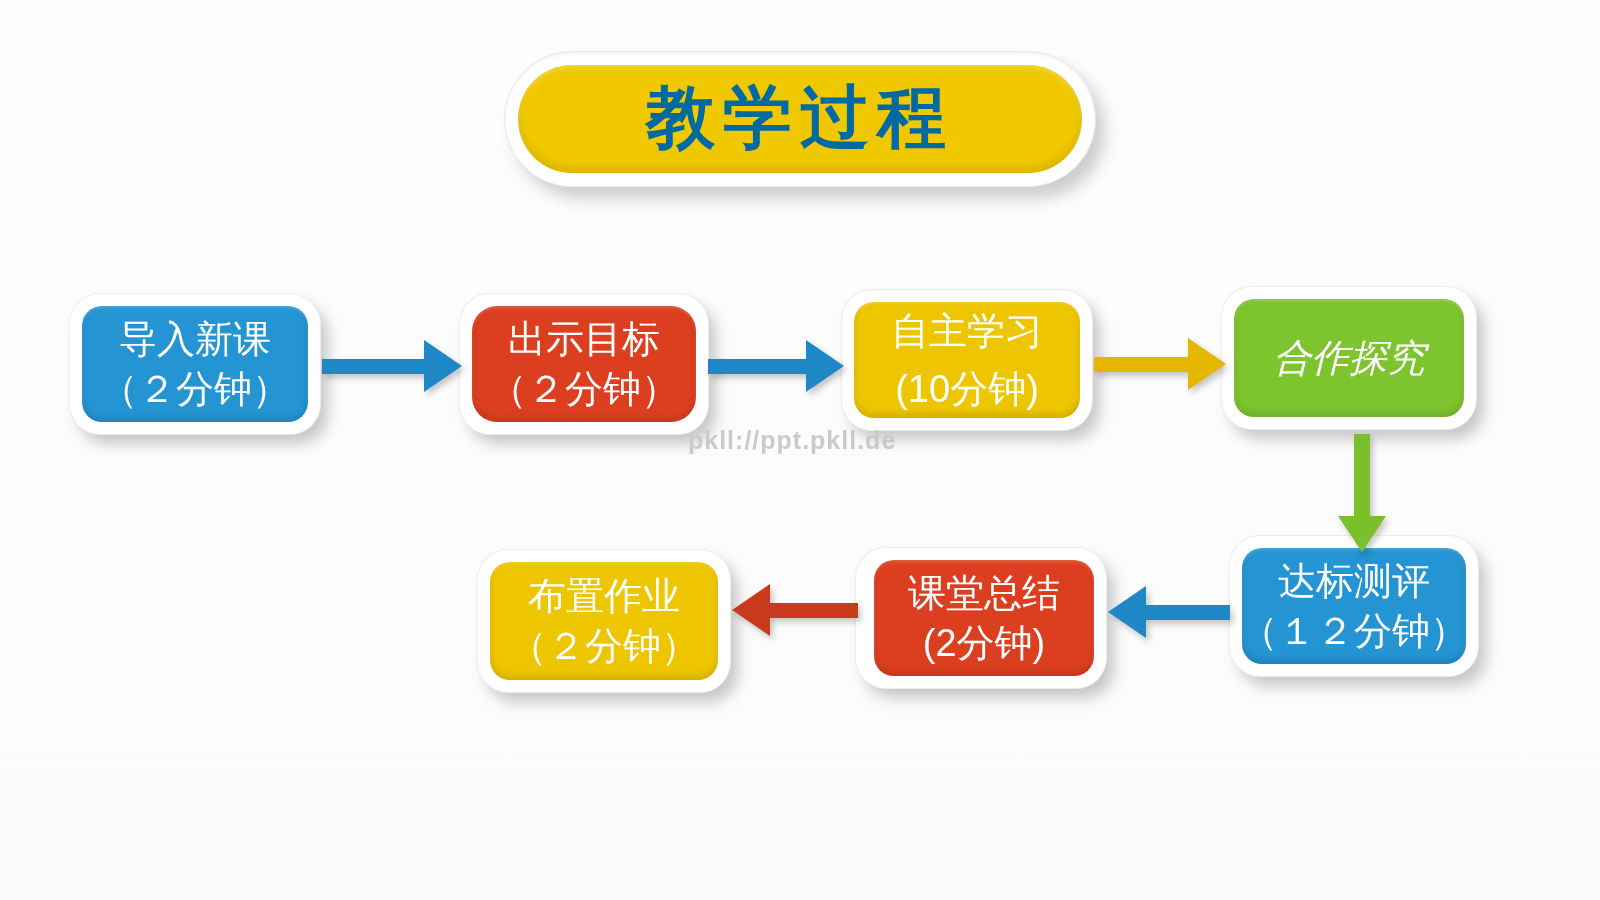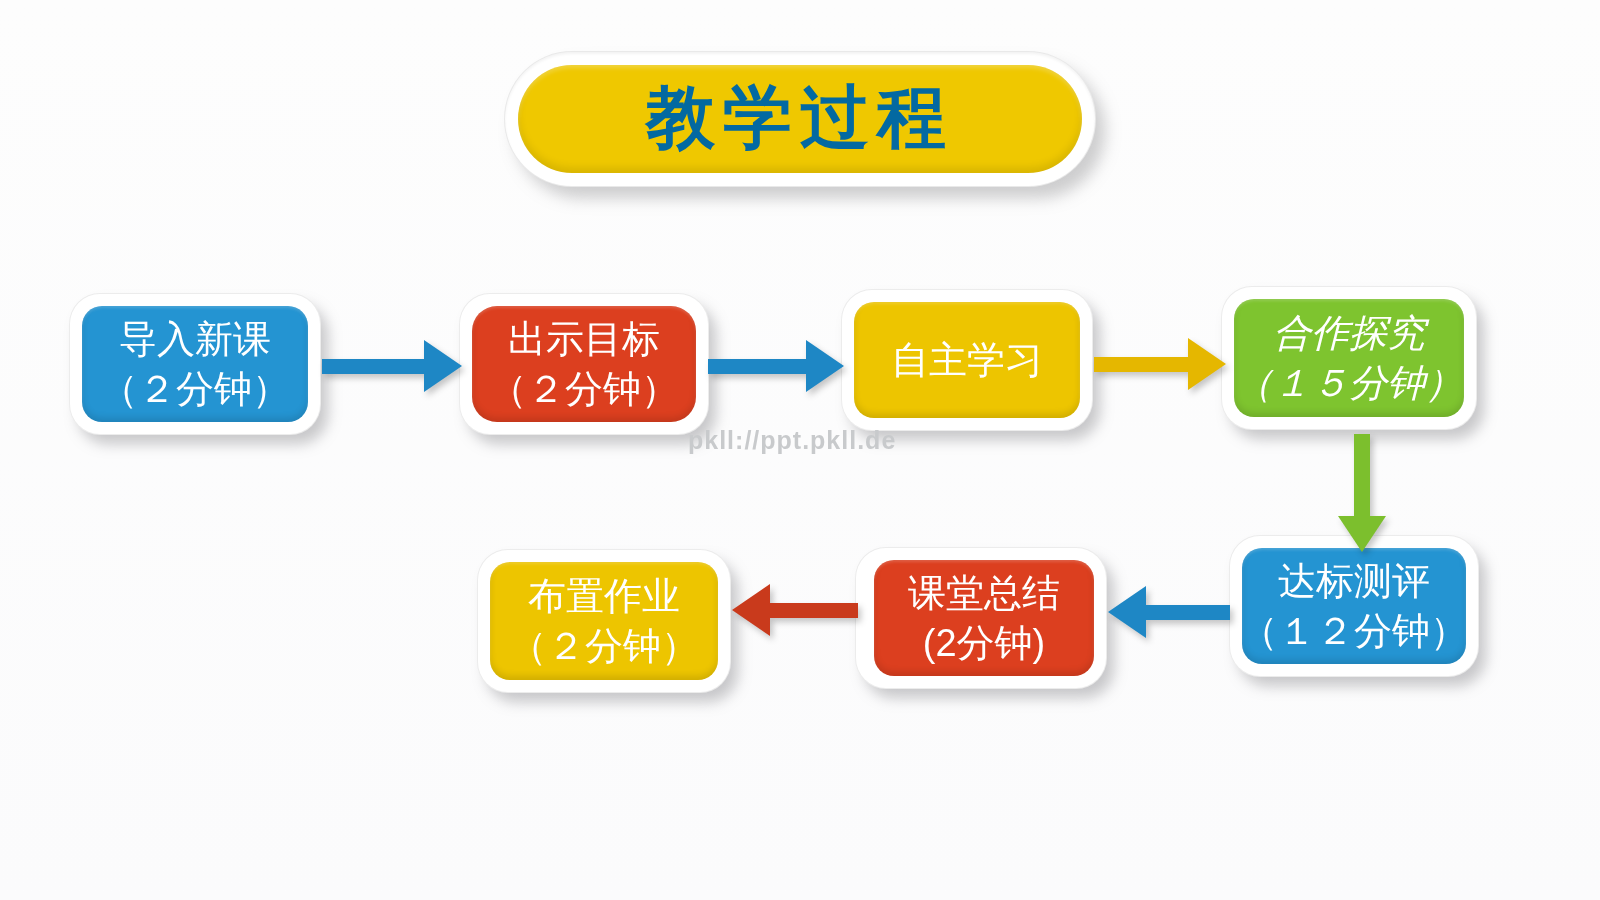--- a/index.html
+++ b/index.html
@@ -152,27 +152,27 @@
   <div class="node" style="left:460px; top:294px; width:248px; height:140px;">
     <div class="fill" style="background-color: rgb(220, 63, 31); border-radius: 25px;">
       <span class="line">出示目标</span>
       <span class="line">（２分钟）</span>
     </div>
   </div>
 
   <div class="node" style="left:842px; top:290px; width:250px; height:140px;">
     <div class="fill" style="background-color: rgb(237, 197, 0); gap: 8px;">
       <span class="line">自主学习</span>
+      <span class="line">(10分钟)</span>
     </div>
   </div>
 
   <div class="node" style="left:1222px; top:287px; width:254px; height:142px;">
     <div class="fill" style="background-color: rgb(126, 196, 47); font-style: italic;">
       <span class="line">合作探究</span>
-      <span class="line">（１５分钟）</span>
     </div>
   </div>
 
   <div class="node" style="left:1230px; top:536px; width:248px; height:140px;">
     <div class="fill" style="background-color: rgb(36, 148, 210);">
       <span class="line">达标测评</span>
       <span class="line">（１２分钟）</span>
     </div>
   </div>
 

